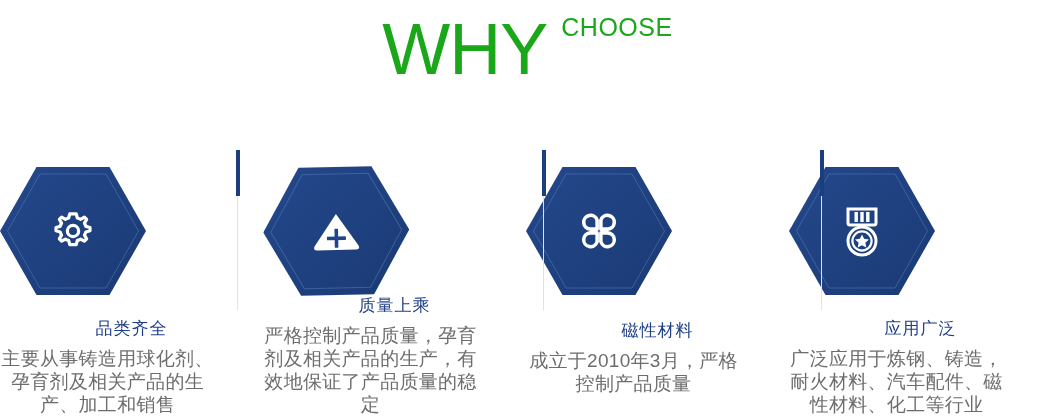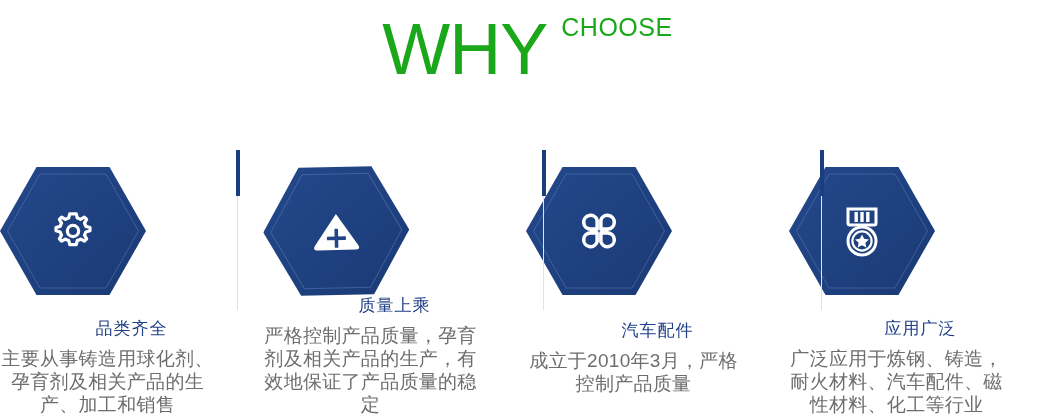--- a/index.html
+++ b/index.html
@@ -218,21 +218,21 @@
         <svg width="50" height="50" viewBox="0 0 48 48">
           <g fill="none" stroke="#ffffff" stroke-width="3.4" stroke-linejoin="round" stroke-linecap="round">
             <path d="M22.2 22.2 L22.2 13.6 A6.6 6.6 0 1 0 15.6 22.2 Z"></path>
             <path d="M25.8 22.2 L25.8 13.6 A6.6 6.6 0 1 1 32.4 22.2 Z"></path>
             <path d="M22.2 25.8 L22.2 34.4 A6.6 6.6 0 1 1 15.6 25.8 Z"></path>
             <path d="M25.8 25.8 L25.8 34.4 A6.6 6.6 0 1 0 32.4 25.8 Z"></path>
           </g>
         </svg>
       </div>
     </div>
-    <div class="card-title">汽车配件</div>
+    <div class="card-title">磁性材料</div>
     <div class="card-desc">成立于2010年3月，严格控制产品质量</div>
   </div>
 
   <div class="card">
     <div class="hex-wrap">
       <svg class="hex" viewBox="0 0 146 132">
         <defs>
           <linearGradient id="hg4" x1="0" y1="0" x2="1" y2="1">
             <stop offset="0%" stop-color="#24488c"></stop>
             <stop offset="100%" stop-color="#1a3a74"></stop>

